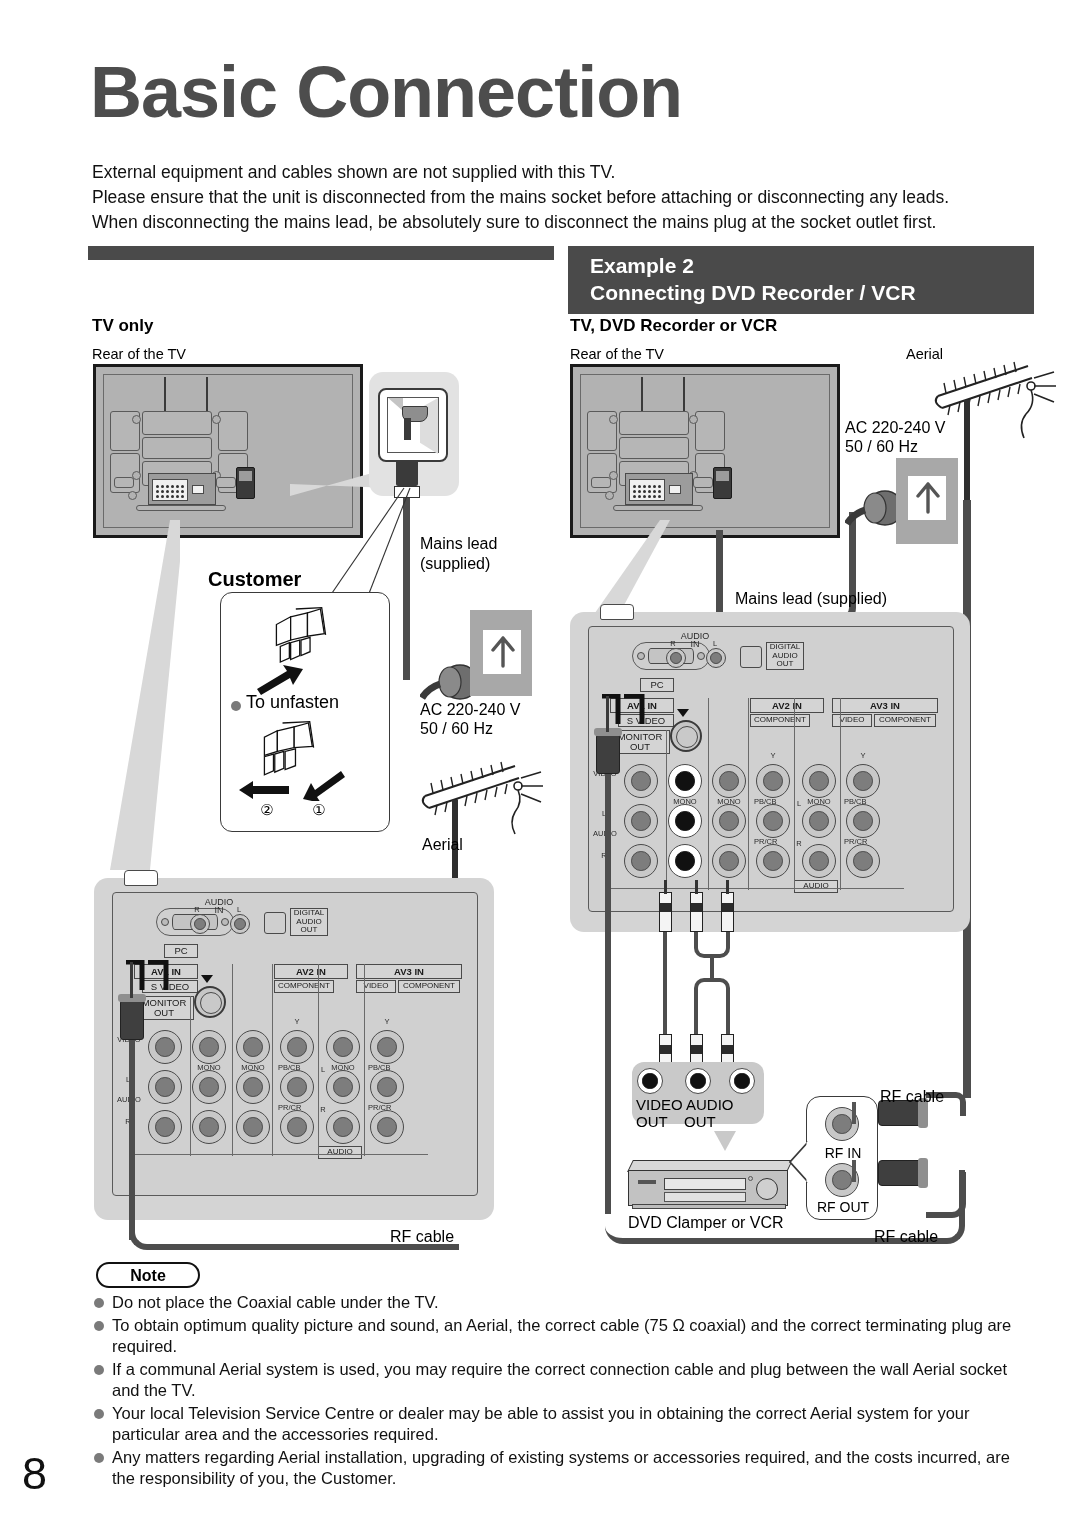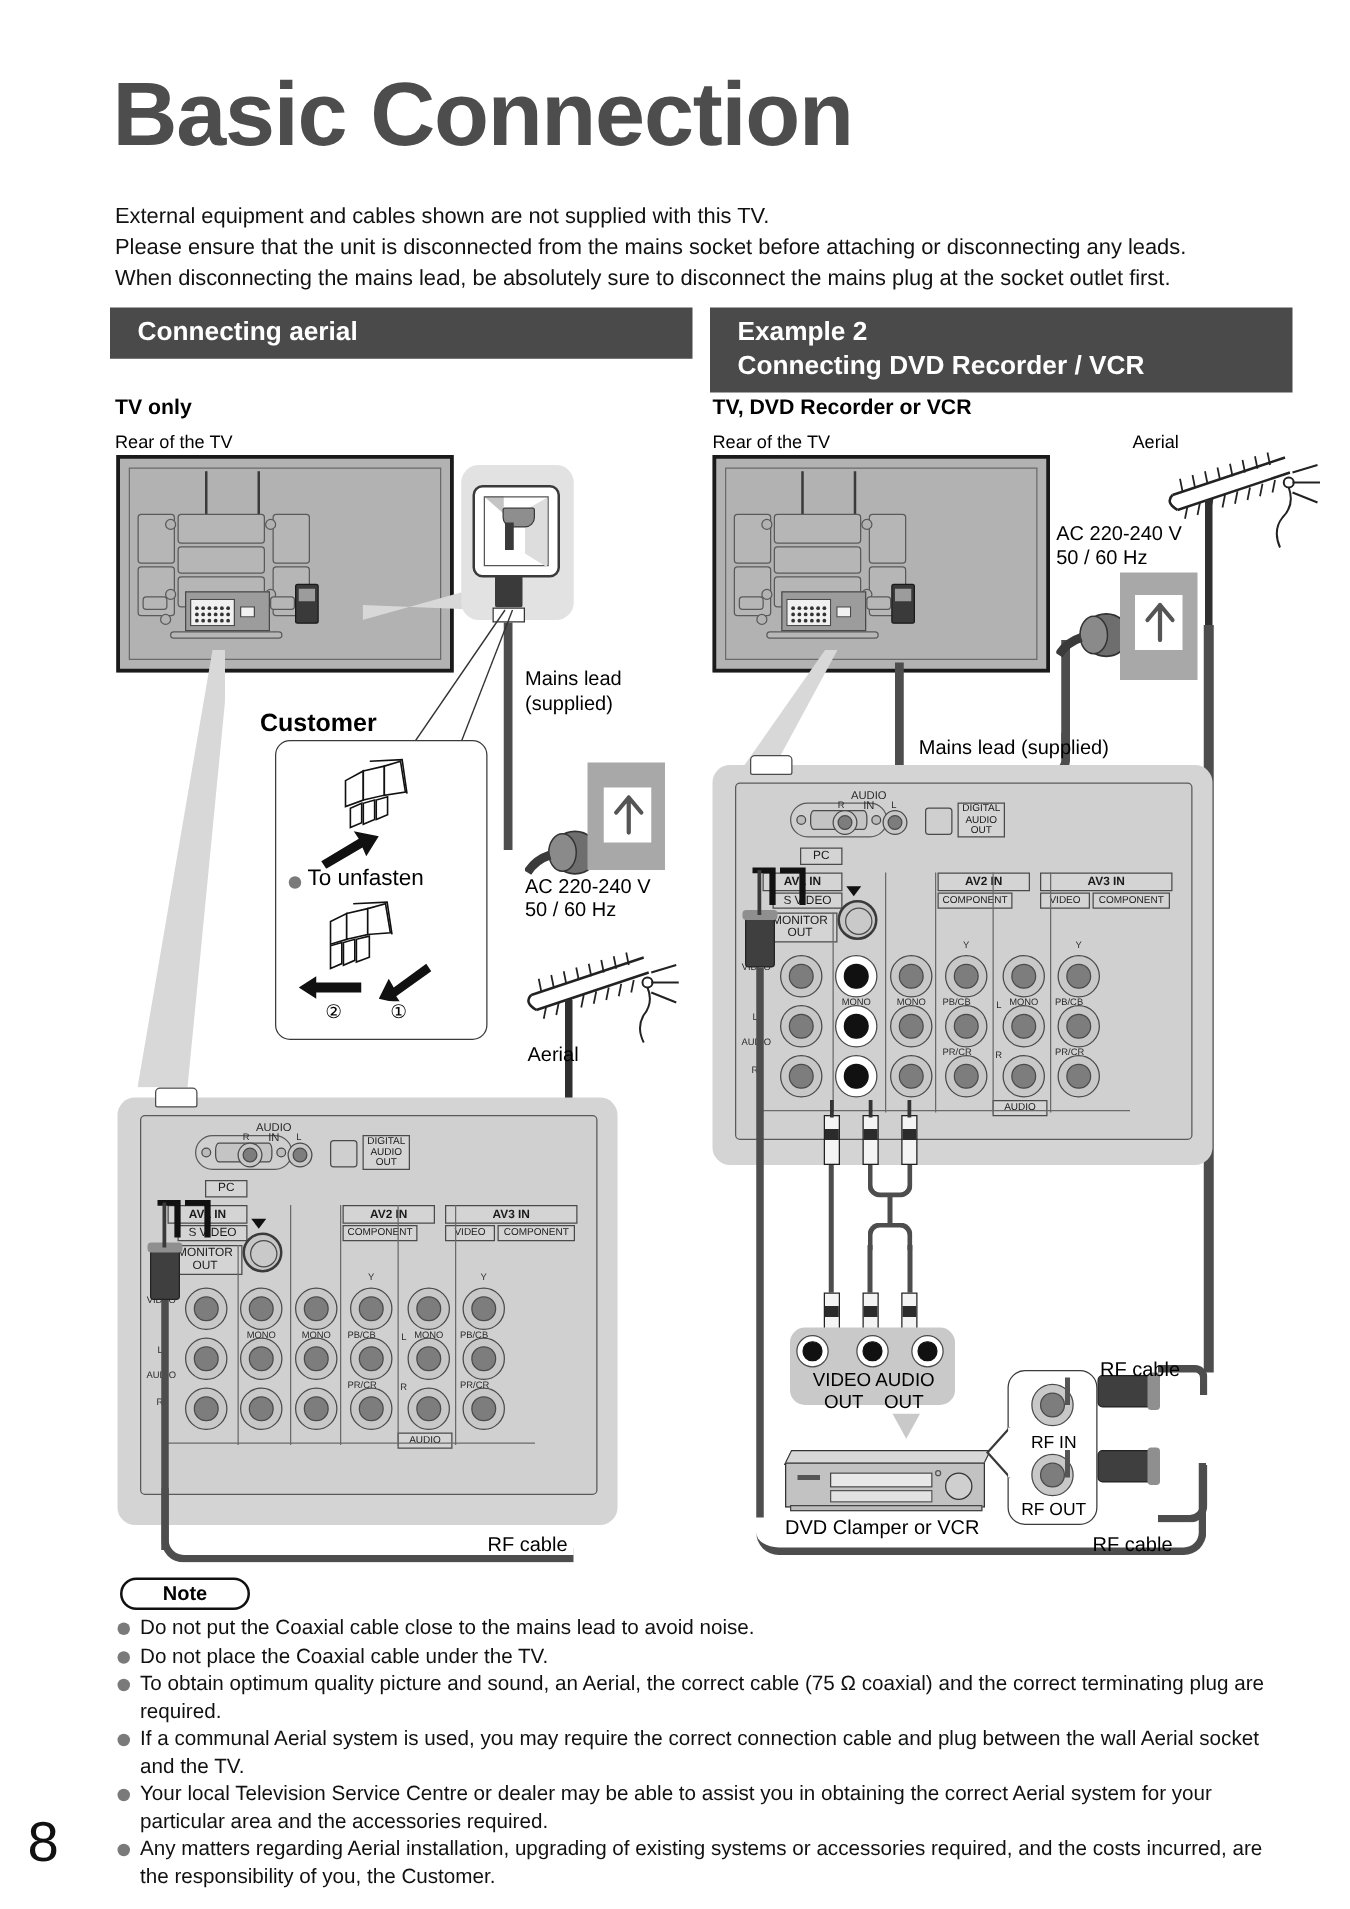--- a/index.html
+++ b/index.html
@@ -223,21 +223,20 @@
 
   <div class="title">Basic Connection</div>
 
   <div class="intro">
     <div>External equipment and cables shown are not supplied with this TV.</div>
     <div>Please ensure that the unit is disconnected from the mains socket before attaching or disconnecting any leads.</div>
     <div>When disconnecting the mains lead, be absolutely sure to disconnect the mains plug at the socket outlet first.</div>
   </div>
 
   <div class="ex-bar ex1-bar">
-    <div>Connecting aerial</div>
   </div>
   <div class="sub-head sub1">TV only</div>
 
   <div class="ex-bar ex2-bar">
     <div>Example 2</div>
     <div>Connecting DVD Recorder / VCR</div>
   </div>
   <div class="sub-head sub2">TV, DVD Recorder or VCR</div>
 
   <div class="tiny-label" style="left:92px; top:346px;">Rear of the TV</div>
@@ -730,21 +729,21 @@
   <div class="arrow-up" style="left:691px; top:1076px;"></div>
   <div class="arrow-up" style="left:722px; top:1076px;"></div>
 
   <div class="bubble" style="left:632px; top:1062px; width:132px; height:62px;">
     <div style="display:flex;justify-content:center;gap:22px;margin-top:2px;">
       <div class="jack white" style="position:relative;left:0;top:0;width:26px;height:26px;"></div>
       <div class="jack white" style="position:relative;left:0;top:0;width:26px;height:26px;"></div>
       <div class="jack white" style="position:relative;left:-4px;top:0;width:26px;height:26px;"></div>
     </div>
   </div>
-  <div style="position:absolute;left:636px;top:1096px;width:126px;font-size:15px;line-height:17px;text-align:center;">
+  <div style="position:absolute;left:636px;top:1096px;width:126px;font-size:15px;line-height:17px;text-align:left;">
     <div>
       <span>VIDEO</span>
       <span>AUDIO</span>
     </div>
     <div>
       <span>OUT</span>
       &nbsp;&nbsp;
       <span>OUT</span>
     </div>
   </div>
@@ -779,21 +778,20 @@
   <div class="coax-ring" style="left:918px; top:1158px; width:10px; height:30px; border-radius:3px;"></div>
 
   <div class="cable-l" style="left:926px; top:1092px; width:40px; height:24px; border-bottom:none; border-left:none; border-radius:0 10px 0 0; border-width:6px;"></div>
   <div class="cable-l" style="left:926px; top:1172px; width:40px; height:46px; border-top:none; border-left:none; border-radius:0 0 14px 0; border-width:6px;"></div>
 
   <div class="tiny-label" style="left:880px; top:1088px; font-size:16px;">RF cable</div>
   <div class="tiny-label" style="left:874px; top:1228px; font-size:16px;">RF cable</div>
 
   <div class="note-pill">Note</div>
   <div class="notes">
-    <div class="note-item">Do not put the Coaxial cable close to the mains lead to avoid noise.</div>
     <div class="note-item">Do not place the Coaxial cable under the TV.</div>
     <div class="note-item">To obtain optimum quality picture and sound, an Aerial, the correct cable (75 Ω coaxial) and the correct terminating plug are required.</div>
     <div class="note-item">If a communal Aerial system is used, you may require the correct connection cable and plug between the wall Aerial socket and the TV.</div>
     <div class="note-item">Your local Television Service Centre or dealer may be able to assist you in obtaining the correct Aerial system for your particular area and the accessories required.</div>
     <div class="note-item">Any matters regarding Aerial installation, upgrading of existing systems or accessories required, and the costs incurred, are the responsibility of you, the Customer.</div>
   </div>
 
   <div class="pagenum">8</div>
 
 </div>

